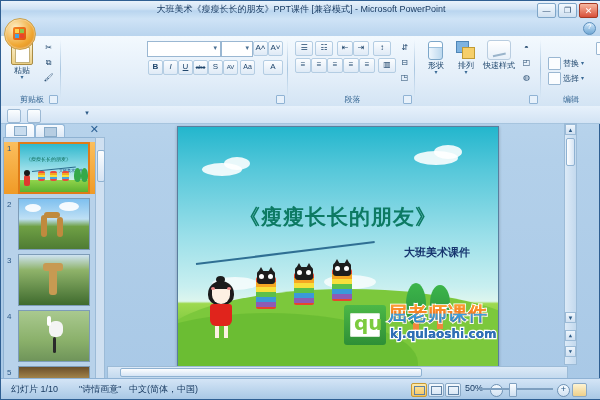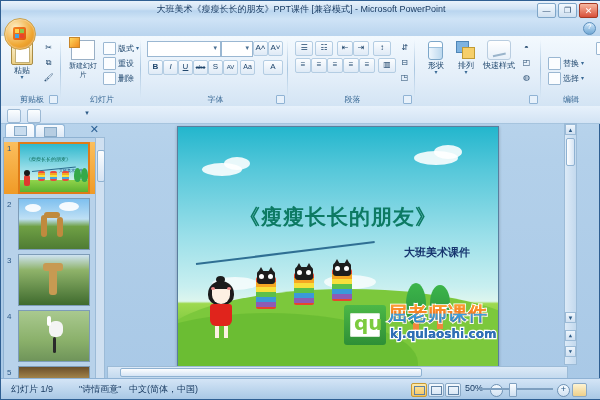--- a/index.html
+++ b/index.html
@@ -281,60 +281,38 @@
         <div class="caret">▾</div>
       </div>
       <div class="tbtn plain" style="left:38px;top:5px;">✂</div>
       <div class="tbtn plain" style="left:38px;top:20px;">⧉</div>
       <div class="tbtn plain" style="left:38px;top:35px;">🖌</div>
       <div class="glabel">剪贴板</div>
       <div class="dlg"></div>
       <div class="gsep"></div>
     </div>
 
-    <div class="group" style="left:62px;width:78px;">
-      <div class="bigbtn" style="left:4px;top:4px;width:32px;">
-        <div class="ic newslide"></div>
-        <div class="tx" style="font-size:7px;">新建幻灯片</div>
-      </div>
-      <div class="smallbtn" style="left:40px;top:6px;">
-        <span class="sq-ic"></span>
-        <span>版式</span>
-        <span class="caret">▾</span>
-      </div>
-      <div class="smallbtn" style="left:40px;top:21px;">
-        <span class="sq-ic"></span>
-        <span>重设</span>
-      </div>
-      <div class="smallbtn" style="left:40px;top:36px;">
-        <span class="sq-ic"></span>
-        <span>删除</span>
-      </div>
-      <div class="glabel">幻灯片</div>
-      <div class="gsep"></div>
-    </div>
 
     <div class="group" style="left:142px;width:145px;">
       <div style="position:absolute;left:4px;top:5px;width:72px;height:14px;border:1px solid #9ab7d2;background:#fff;">
         <span style="position:absolute;right:3px;top:2px;font-size:7px;color:#4a6f93;">▾</span>
       </div>
       <div style="position:absolute;left:78px;top:5px;width:30px;height:14px;border:1px solid #9ab7d2;background:#fff;">
         <span style="position:absolute;right:3px;top:2px;font-size:7px;color:#4a6f93;">▾</span>
       </div>
       <div class="tbtn" style="left:110px;top:5px;">A˄</div>
       <div class="tbtn" style="left:125px;top:5px;">A˅</div>
       <div class="tbtn" style="left:5px;top:24px;font-weight:bold;">B</div>
       <div class="tbtn" style="left:20px;top:24px;font-style:italic;">I</div>
       <div class="tbtn" style="left:35px;top:24px;text-decoration:underline;">U</div>
       <div class="tbtn" style="left:50px;top:24px;text-decoration:line-through;font-size:6px;">abc</div>
       <div class="tbtn" style="left:65px;top:24px;">S</div>
       <div class="tbtn" style="left:80px;top:24px;font-size:6px;">AV</div>
       <div class="tbtn" style="left:97px;top:24px;font-size:7px;">Aa</div>
       <div class="tbtn" style="left:120px;top:24px;width:18px;">A</div>
-      <div class="glabel">字体</div>
       <div class="dlg"></div>
       <div class="gsep"></div>
     </div>
 
     <div class="group" style="left:289px;width:125px;">
       <div class="tbtn" style="left:5px;top:5px;width:16px;">☰</div>
       <div class="tbtn" style="left:25px;top:5px;width:16px;">☷</div>
       <div class="tbtn" style="left:47px;top:5px;width:14px;">⇤</div>
       <div class="tbtn" style="left:63px;top:5px;width:14px;">⇥</div>
       <div class="tbtn" style="left:83px;top:5px;width:16px;">↕</div>
@@ -554,21 +532,21 @@
       <div class="sbtn" style="top:206px;">⯅</div>
       <div class="sbtn" style="top:222px;">⯆</div>
     </div>
 
     <div class="hscroll">
       <div class="hthumb"></div>
     </div>
   </div>
 
   <div class="statusbar">
-    <div class="st-cell" style="left:10px;">幻灯片 1/9</div>
+    <div class="st-cell" style="left:10px;">幻灯片 1/10</div>
     <div class="st-cell" style="left:78px;">"诗情画意"</div>
     <div class="st-cell" style="left:128px;">中文(简体，中国)</div>
 
     <div class="viewbtn on" style="left:410px;">
         <span class="vb-in"></span>
       </div>
     <div class="viewbtn" style="left:427px;">
         <span class="vb-in"></span>
       </div>
     <div class="viewbtn" style="left:444px;">

